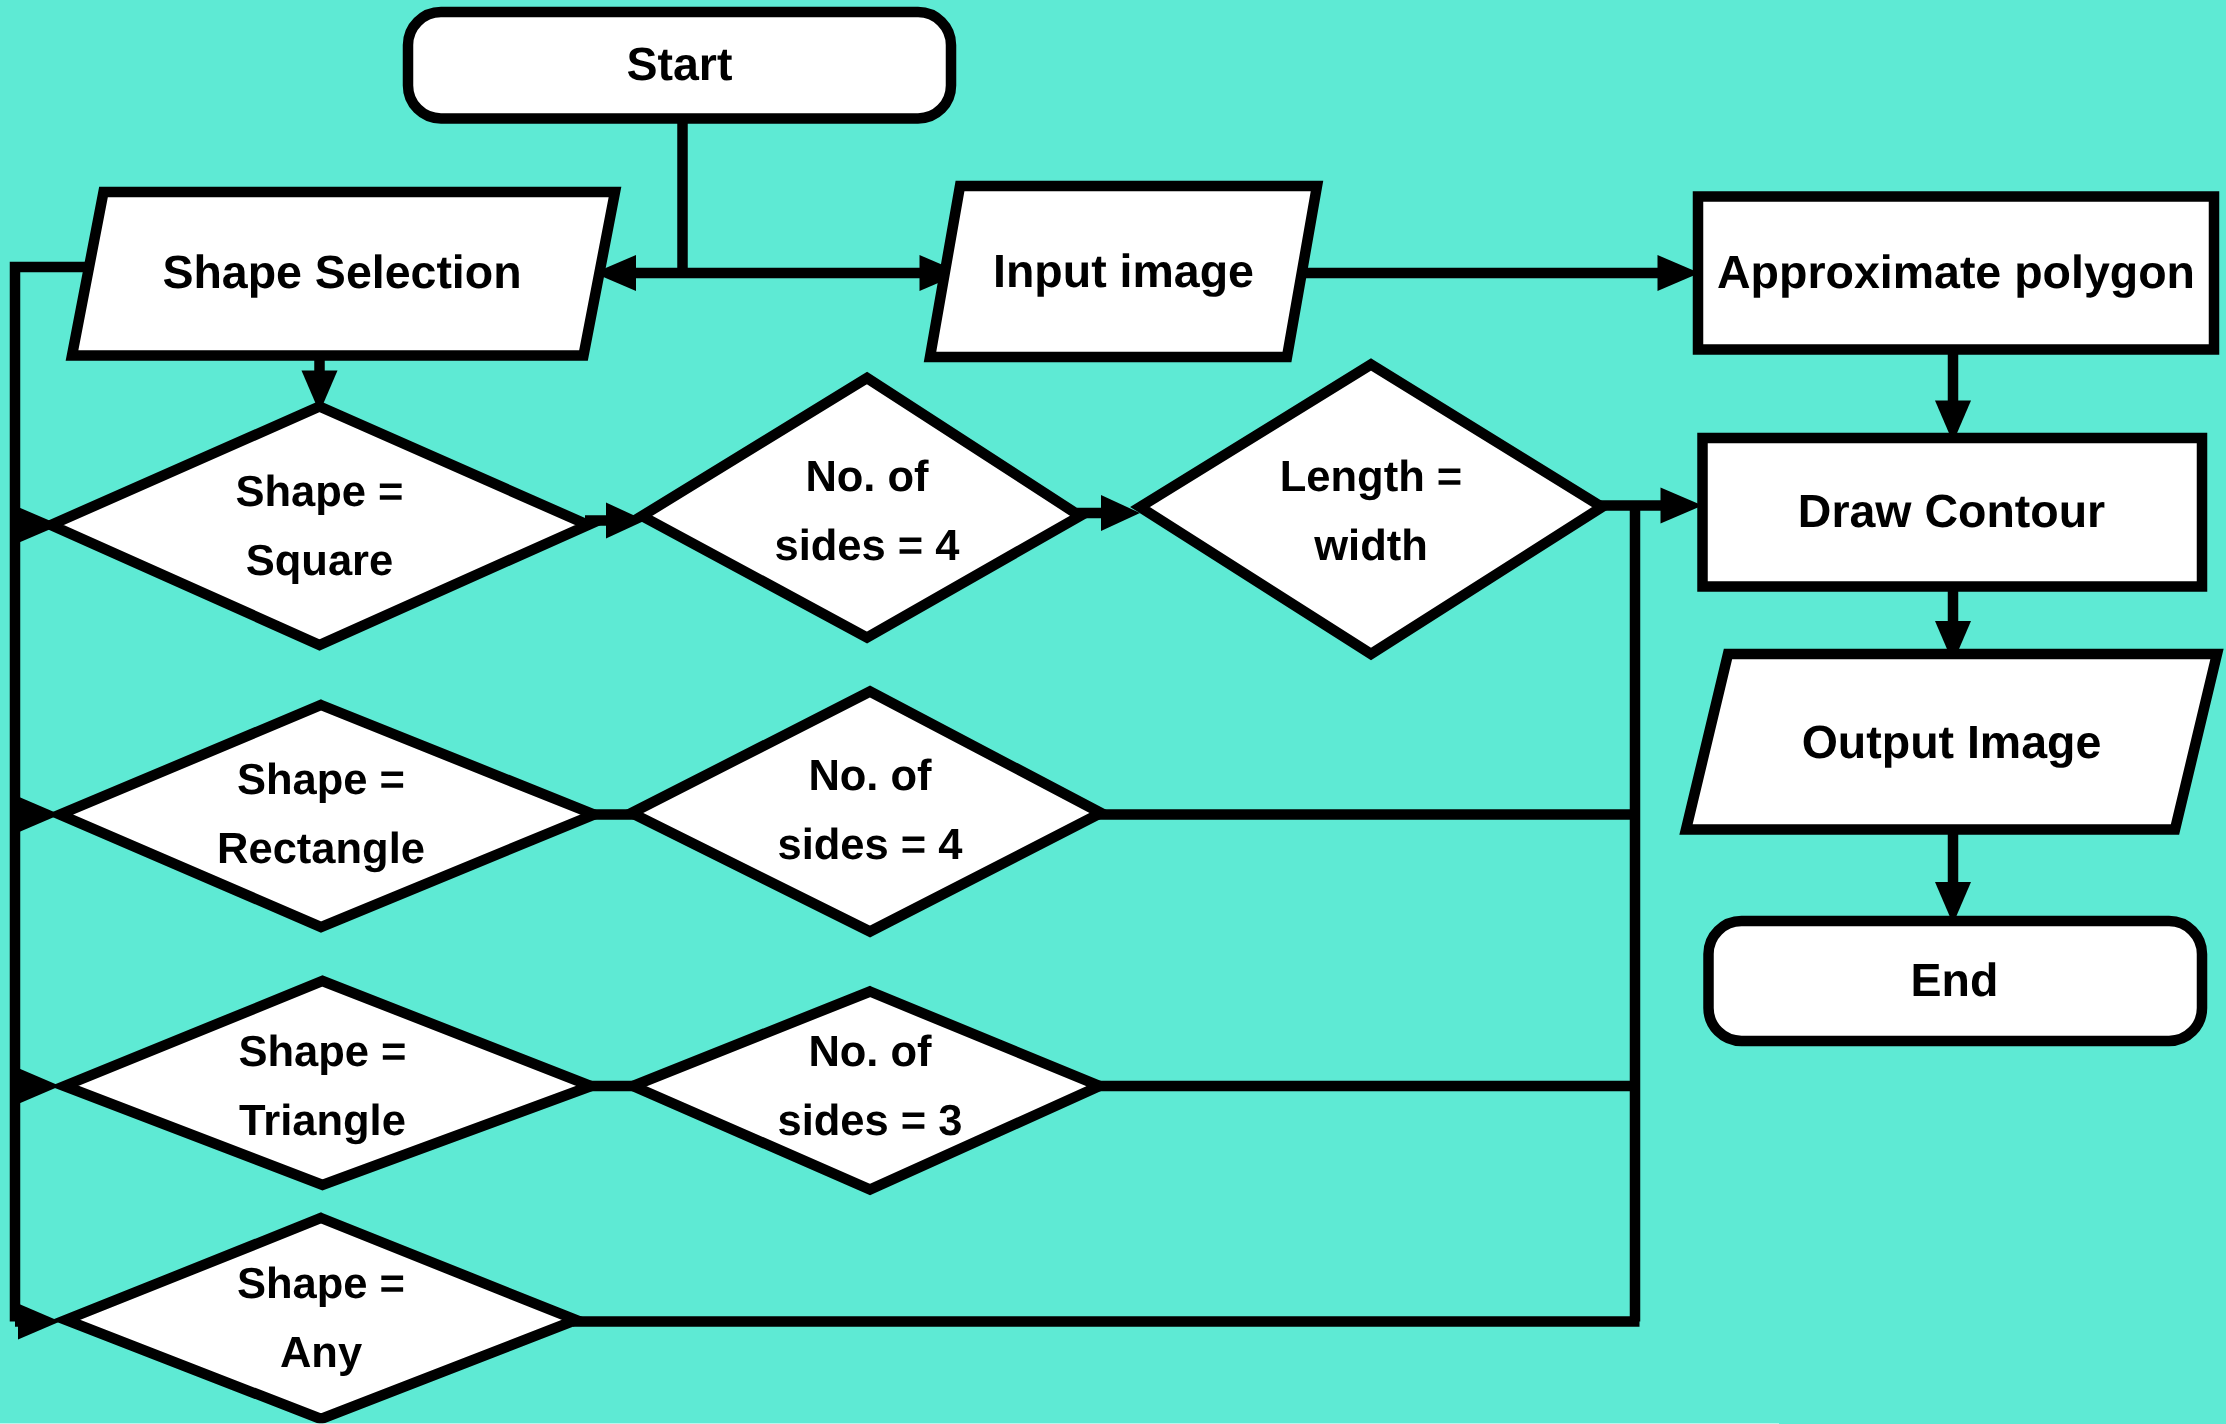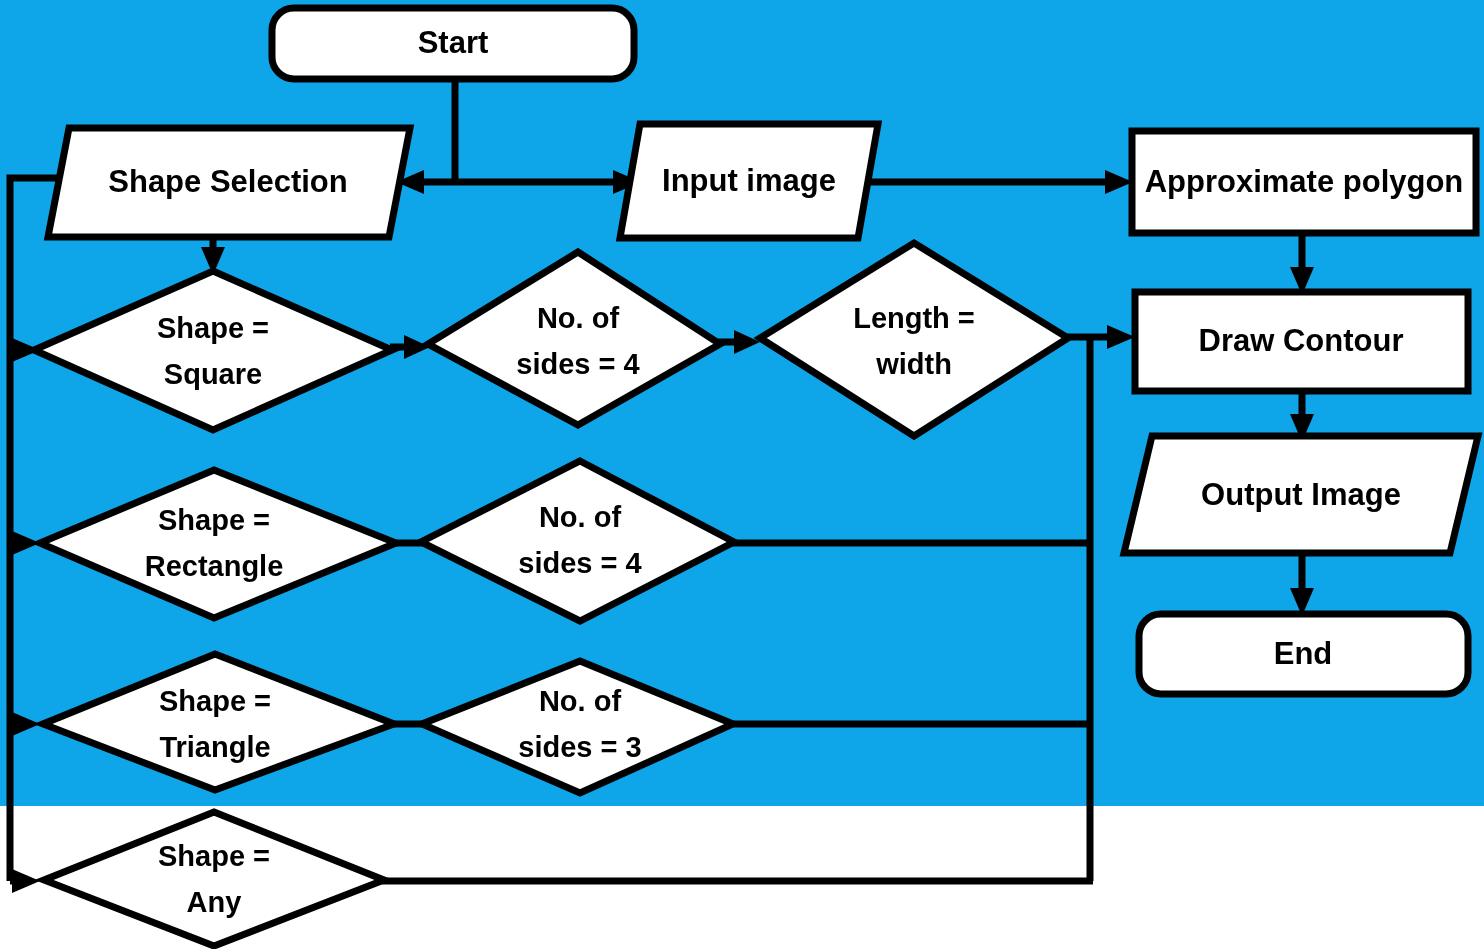--- a/index.html
+++ b/index.html
@@ -9,22 +9,22 @@
   }
   body {
     width: 1484px;
     height: 949px;
     font-family: "Liberation Sans", sans-serif;
     overflow: hidden;
   }
   #flowchart-root {
     position: relative;
     width: 1484px;
-    height: 806px;
-    background: #0ea5e9;
+    height: 949px;
+    background: #5eead4;
   }
   svg.chart-canvas {
     display: block;
     width: 1484px;
     height: 949px;
   }
   .node-shape {
     fill: #ffffff;
     stroke: #000000;
     stroke-width: 7;

